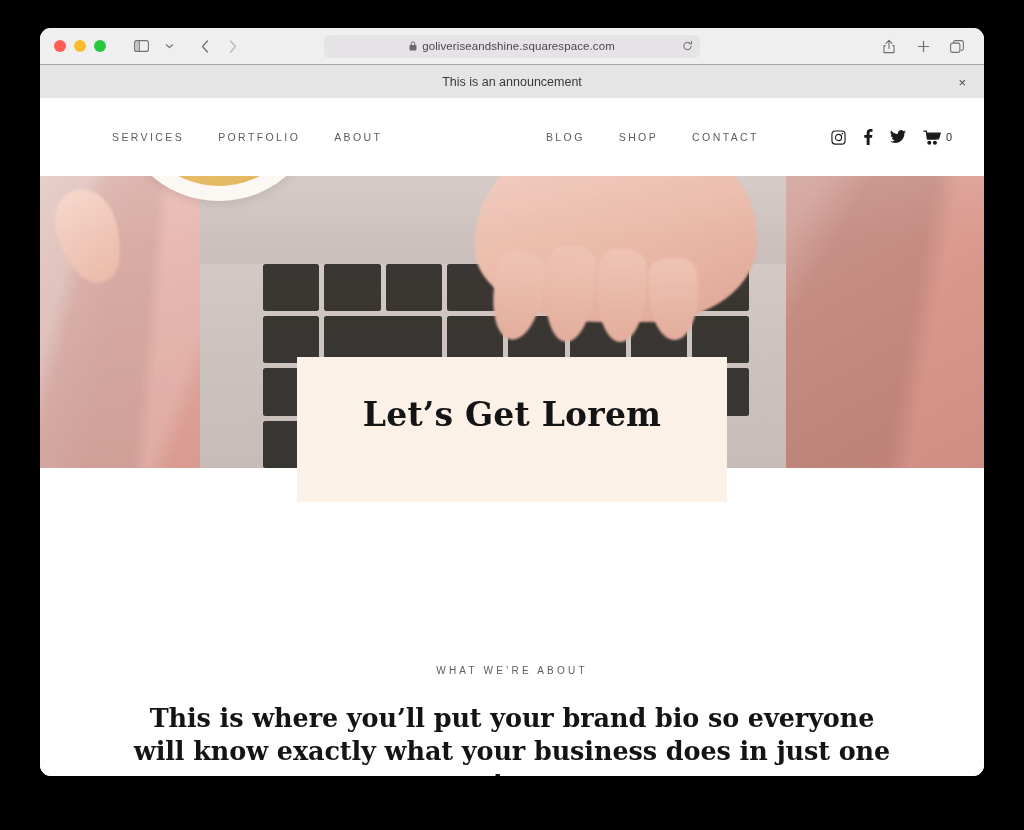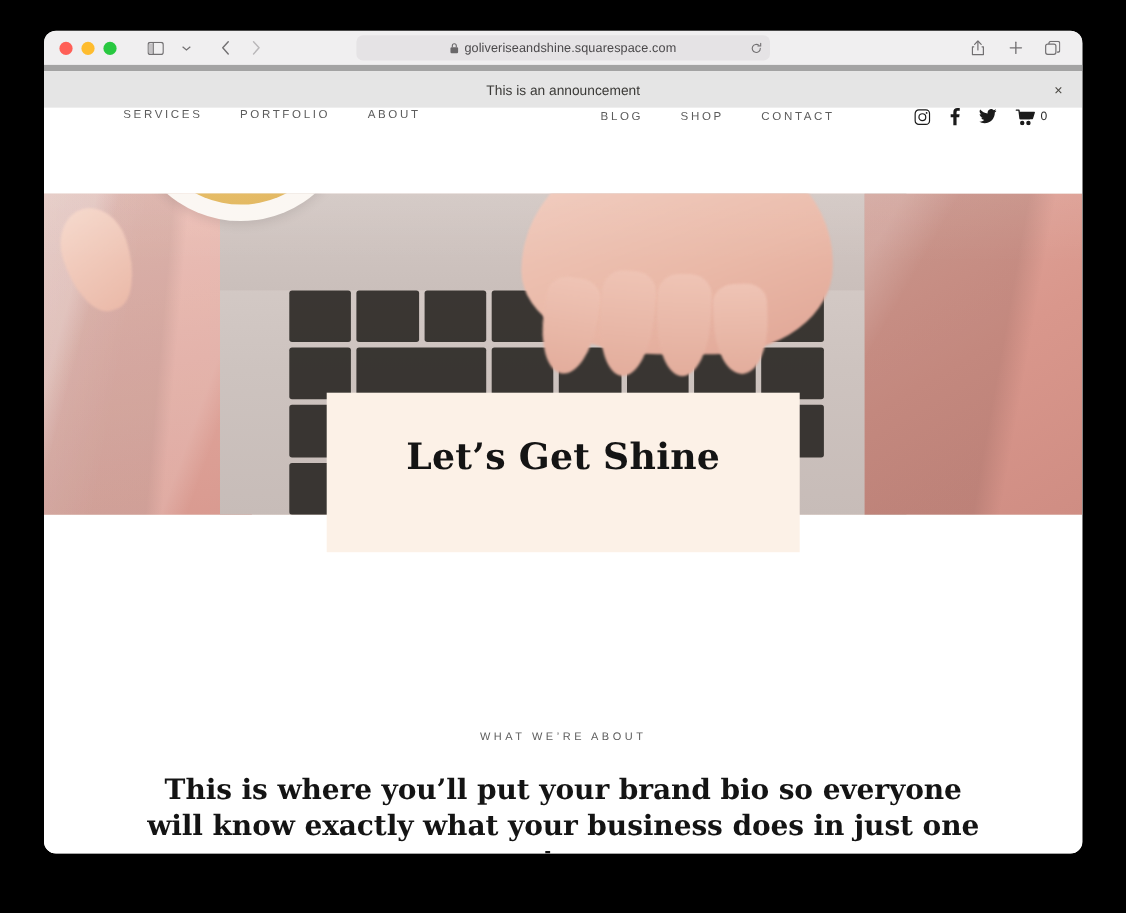--- a/index.html
+++ b/index.html
@@ -18,21 +18,21 @@
     background: #ffffff;
     border-radius: 11px;
     overflow: hidden;
     box-shadow: 0 18px 48px rgba(0,0,0,0.55);
   }
 
   
   .chrome {
     height: 37px;
     background: #f0eff0;
-    border-bottom: 6px solid #a3a3a3;
+    border-bottom: 1px solid #a3a3a3;
     display: flex;
     align-items: center;
     padding: 0 14px;
     position: relative;
   }
   .traffic { display: flex; gap: 8px; align-items: center; }
   .dot { width: 12px; height: 12px; border-radius: 50%; }
   .dot.red    { background: #ff5f57; }
   .dot.yellow { background: #febc2e; }
   .dot.green  { background: #28c840; }
@@ -88,21 +88,21 @@
   }
   .announce .close {
     position: absolute; right: 18px; top: 50%; transform: translateY(-50%);
     font-size: 13px; color: #4a4843; line-height: 1;
   }
 
   
   .header {
     height: 78px;
     background: #fff;
-    display: flex; align-items: flex-start;
+    display: flex; align-items: center;
     padding: 0 32px;
     position: relative;
   }
   .navgroup { display: flex; align-items: center; gap: 34px; }
   .navlink {
     font-size: 10.5px;
     letter-spacing: 2.4px;
     color: #5c5c5c;
     text-transform: uppercase;
     white-space: nowrap;
@@ -463,21 +463,21 @@
           <div class="cup-inner">
             
           </div>
         </div>
         <div class="thumb"></div>
         <div class="hero-fade"></div>
       </div>
     </div>
 
     <div class="card">
-      <div class="card-title">Let’s Get Shine</div>
+      <div class="card-title">Let’s Get Lorem</div>
     </div>
 
     <div class="about">
       <div class="eyebrow">WHAT WE’RE ABOUT</div>
       <div class="bio">This is where you’ll put your brand bio so everyone will know exactly what your business does in just one sentence.</div>
     </div>
 
   </div>
 </div>
 

